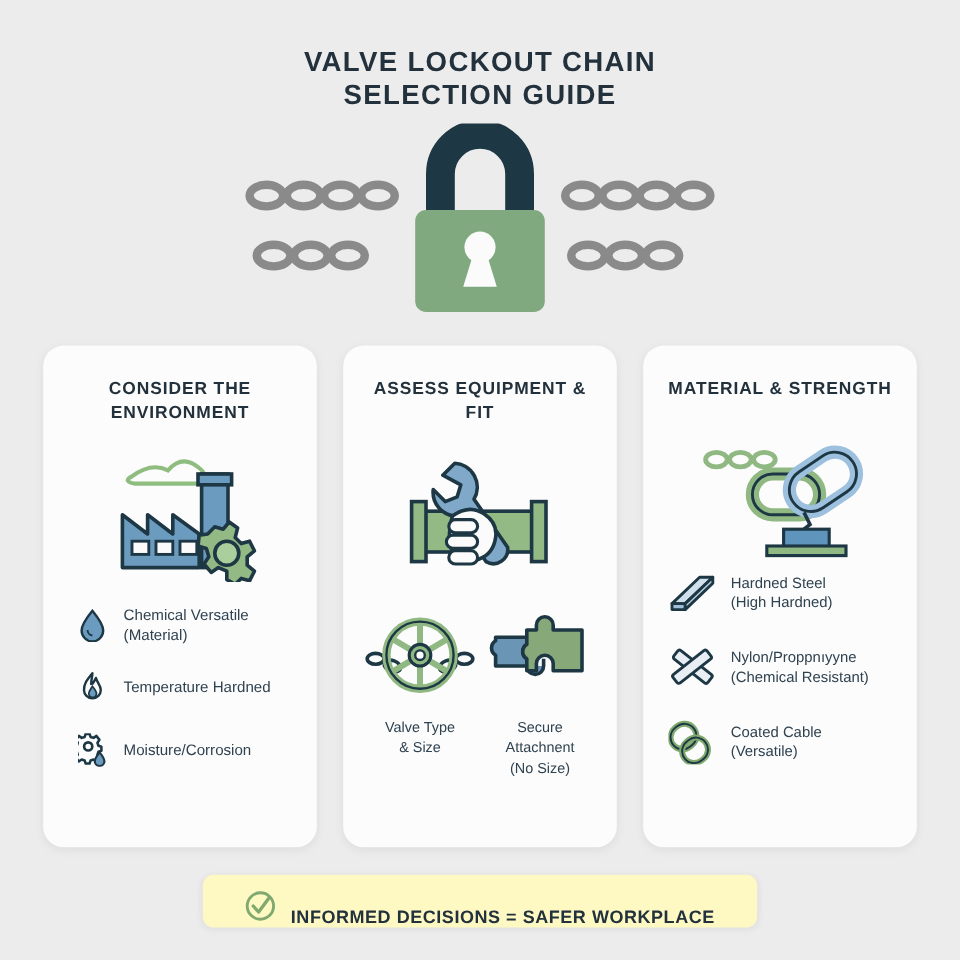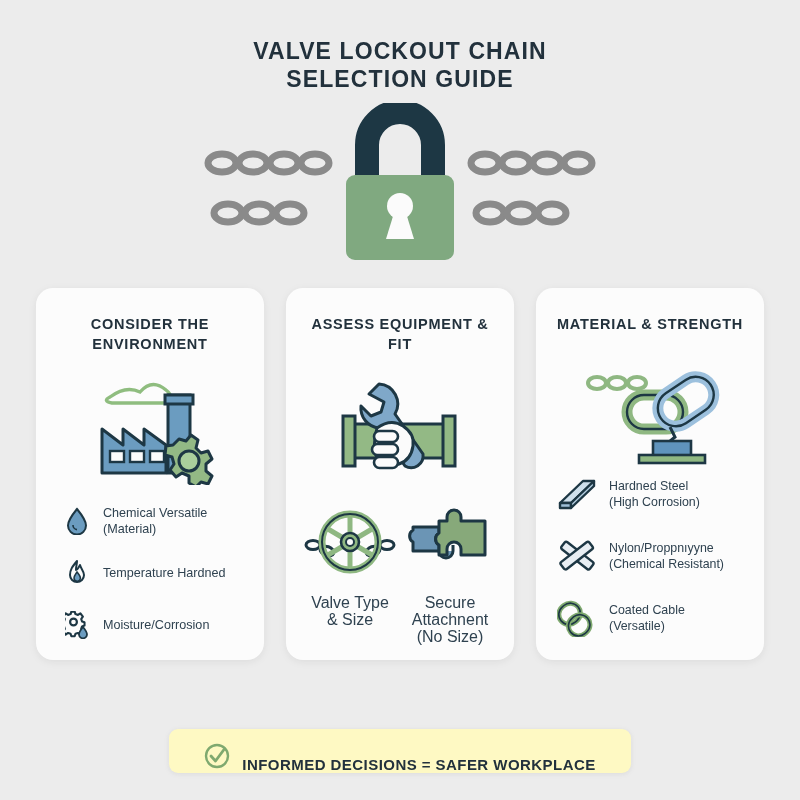--- a/index.html
+++ b/index.html
@@ -41,21 +41,21 @@
     top: 288px;
     left: 0;
     width: 800px;
     height: 418px;
     display: flex;
     justify-content: center;
     gap: 22px;
   }
   .card {
     width: 228px;
-    height: 372px;
+    height: 418px;
     background: #fcfcfc;
     border-radius: 17px;
     box-shadow: 0 2px 7px rgba(120,120,120,0.13);
     padding: 26px 14px 16px 14px;
     display: flex;
     flex-direction: column;
     align-items: center;
   }
   .card-title {
     font-size: 14.5px;
@@ -122,21 +122,21 @@
     align-items: center;
   }
   .pair-ico {
     height: 72px;
     display: flex;
     align-items: center;
     justify-content: center;
   }
   .pair-lbl {
     margin-top: 16px;
-    font-size: 16px;
+    font-size: 12px;
     color: #2f4250;
     text-align: center;
     line-height: 17px;
   }
 
   
   .footer {
     position: absolute;
     left: 50%;
     transform: translateX(-50%);
@@ -338,21 +338,21 @@
       <div class="bullet">
         <span class="bullet-ico">
           <svg width="40" height="34" viewBox="0 0 40 34">
             <path d="M3 26 L26 4 L37 4 L14 26 Z" fill="#cfe0ec" stroke="#1d3744" stroke-width="2.4" stroke-linejoin="round"></path>
             <path d="M3 26 L3 31 L14 31 L14 26 Z" fill="#9fc0d8" stroke="#1d3744" stroke-width="2.4" stroke-linejoin="round"></path>
             <path d="M14 26 L37 4 L37 9 L14 31 Z" fill="#b4cee0" stroke="#1d3744" stroke-width="2.4" stroke-linejoin="round"></path>
           </svg>
         </span>
         <span class="bullet-txt">
           <span>Hardned Steel</span><br>
-          <span>(High Corrosion)</span>
+          <span>(High Hardned)</span>
         </span>
       </div>
 
       <div class="bullet">
         <span class="bullet-ico">
           <svg width="40" height="38" viewBox="0 0 40 38">
             <rect x="2" y="14" width="36" height="9" rx="2" transform="rotate(38 20 19)" fill="#e8eef3" stroke="#1d3744" stroke-width="2.4"></rect>
             <rect x="2" y="14" width="36" height="9" rx="2" transform="rotate(-38 20 19)" fill="#e8eef3" stroke="#1d3744" stroke-width="2.4"></rect>
           </svg>
         </span>

